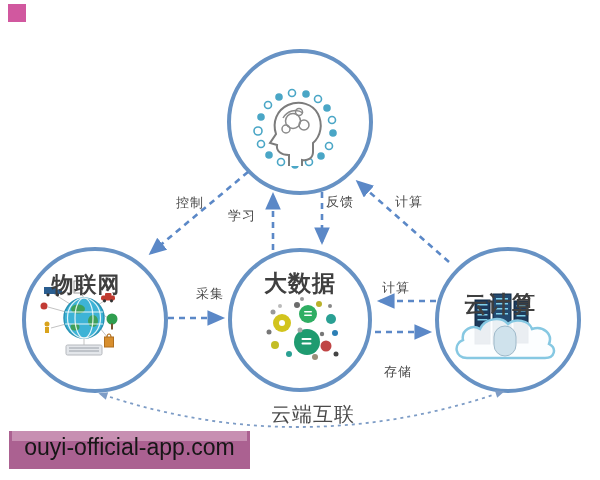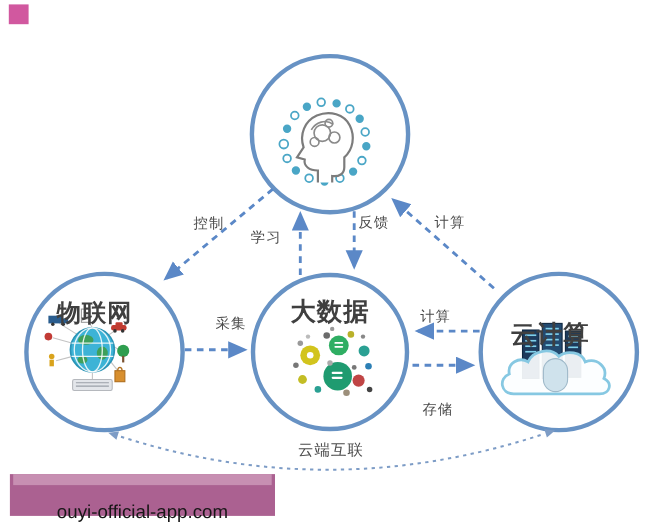--- a/index.html
+++ b/index.html
@@ -12,25 +12,25 @@
   .t-bd{left:262px;top:268px;width:76px;font-size:23px;}
   .t-cloud{left:462px;top:270px;width:76px;font-size:23px;margin-top:19px;}
   .edge-label{position:absolute;color:#4a4a4a;font-size:13px;letter-spacing:1px;white-space:nowrap;font-family:Liberation Serif, serif;}
   .l-control{left:176px;top:194px;}
   .l-learn{left:228px;top:207px;}
   .l-feedback{left:326px;top:193px;}
   .l-compute-top{left:395px;top:193px;}
   .l-collect{left:177px;top:285px;margin-left:19px;}
   .l-compute-mid{left:382px;top:279px;}
   .l-store{left:384px;top:339px;margin-top:24px;}
-  .l-interlink{left:271px;top:401px;font-size:14px;text-align:right;}
+  .l-interlink{left:271px;top:401px;font-size:20px;text-align:right;}
   .corner-square{position:absolute;left:8px;top:4px;width:18px;height:18px;background:#d1589f;}
   .banner{position:absolute;left:9px;top:431px;width:241px;height:38px;background:#ab6191;}
   .banner-strip{position:absolute;left:3px;top:0;width:235px;height:10px;background:#c78fb2;}
-  .banner-text{position:absolute;left:0;top:25px;width:100%;text-align:center;color:#161616;font-size:17px;}
+  .banner-text{position:absolute;left:0;top:3px;width:100%;text-align:center;color:#161616;font-size:23px;}
 </style>
 </head>
 <body>
 
 <div class="canvas">
 
   <svg class="diagram-svg" width="600" height="480" viewBox="0 0 600 480">
     <defs>
       <marker id="ah" markerWidth="8" markerHeight="7" refX="5.6" refY="3" orient="auto">
         <path d="M0 0 L6.8 3 L0 6 Z" fill="#5b88c7"></path>

